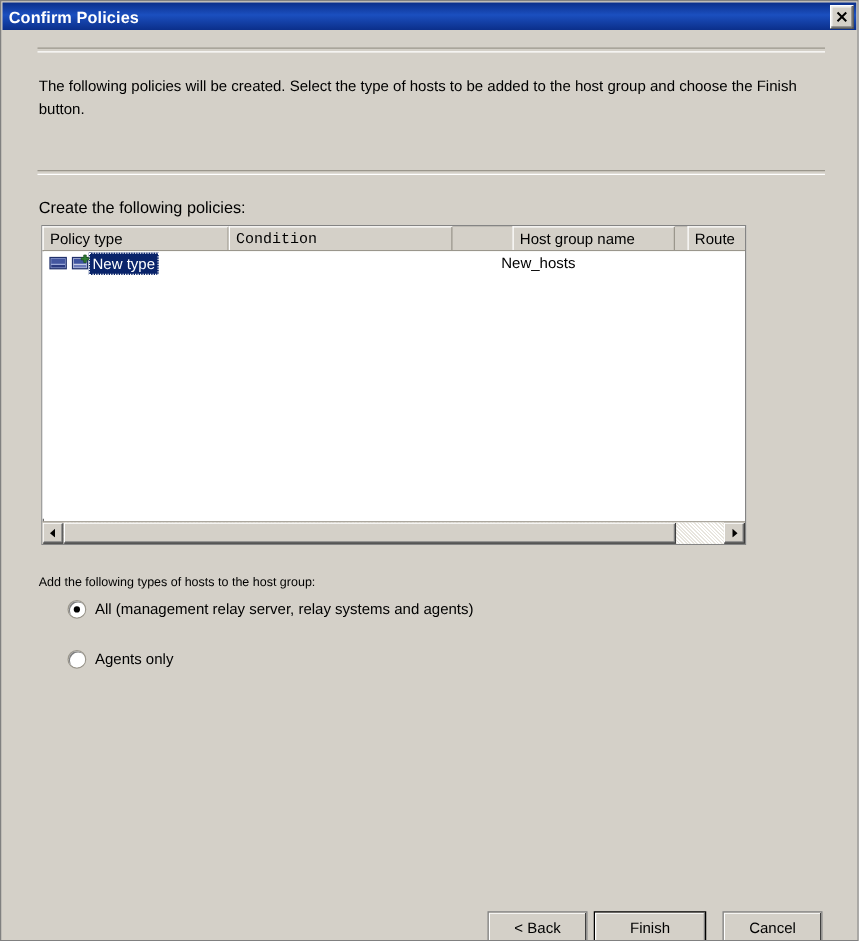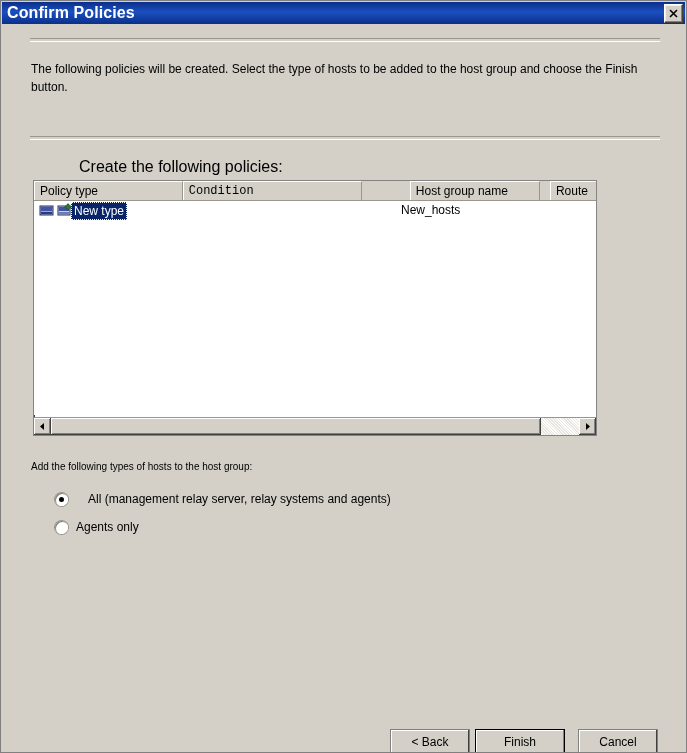--- a/index.html
+++ b/index.html
@@ -26,21 +26,21 @@
     height: 22px;
     margin: 1px 1px 0 1px;
     background: linear-gradient(to bottom, #0b2f8a 0%, #1b4fbf 45%, #0b2f8a 100%);
     display: flex;
     align-items: center;
     padding: 0 2px 0 5px;
   }
   .titlebar-text {
     color: #ffffff;
     font-weight: bold;
-    font-size: 16px;
+    font-size: 13px;
     letter-spacing: 0.1px;
     flex: 1;
   }
   .close-button {
     width: 17px;
     height: 17px;
     background: #d4d0c8;
     border: 1px solid #ffffff;
     border-right-color: #404040;
     border-bottom-color: #404040;
@@ -78,22 +78,21 @@
     border-top: 1px solid #9a968c;
     border-bottom: 1px solid #ffffff;
   }
   .hrule-top { top: 14px; }
   .hrule-mid { top: 112px; }
 
   .label-create {
     position: absolute;
     left: 29px;
     top: 134px;
-    font-size: 16px;
-    margin-left: 48px;
+    font-size: 13px;
   }
 
   
   .listview {
     position: absolute;
     left: 31px;
     top: 156px;
     width: 564px;
     height: 256px;
     background: #ffffff;
@@ -214,21 +213,21 @@
     font-size: 10px;
   }
   .radio-row {
     position: absolute;
     left: 53px;
     display: flex;
     align-items: center;
     font-size: 12px;
     cursor: default;
   }
-  .radio-row.r1 { top: 468px; gap: 12px; }
+  .radio-row.r1 { top: 456px; }
   .radio-row.r2 { top: 496px; align-items: center; }
   .radio {
     width: 13px;
     height: 13px;
     border-radius: 50%;
     background: #ffffff;
     box-shadow: inset 1px 1px 0 #808080, inset -1px -1px 0 #ffffff, 0 0 0 1px #9a968c;
     margin-right: 8px;
     flex: none;
     position: relative;

